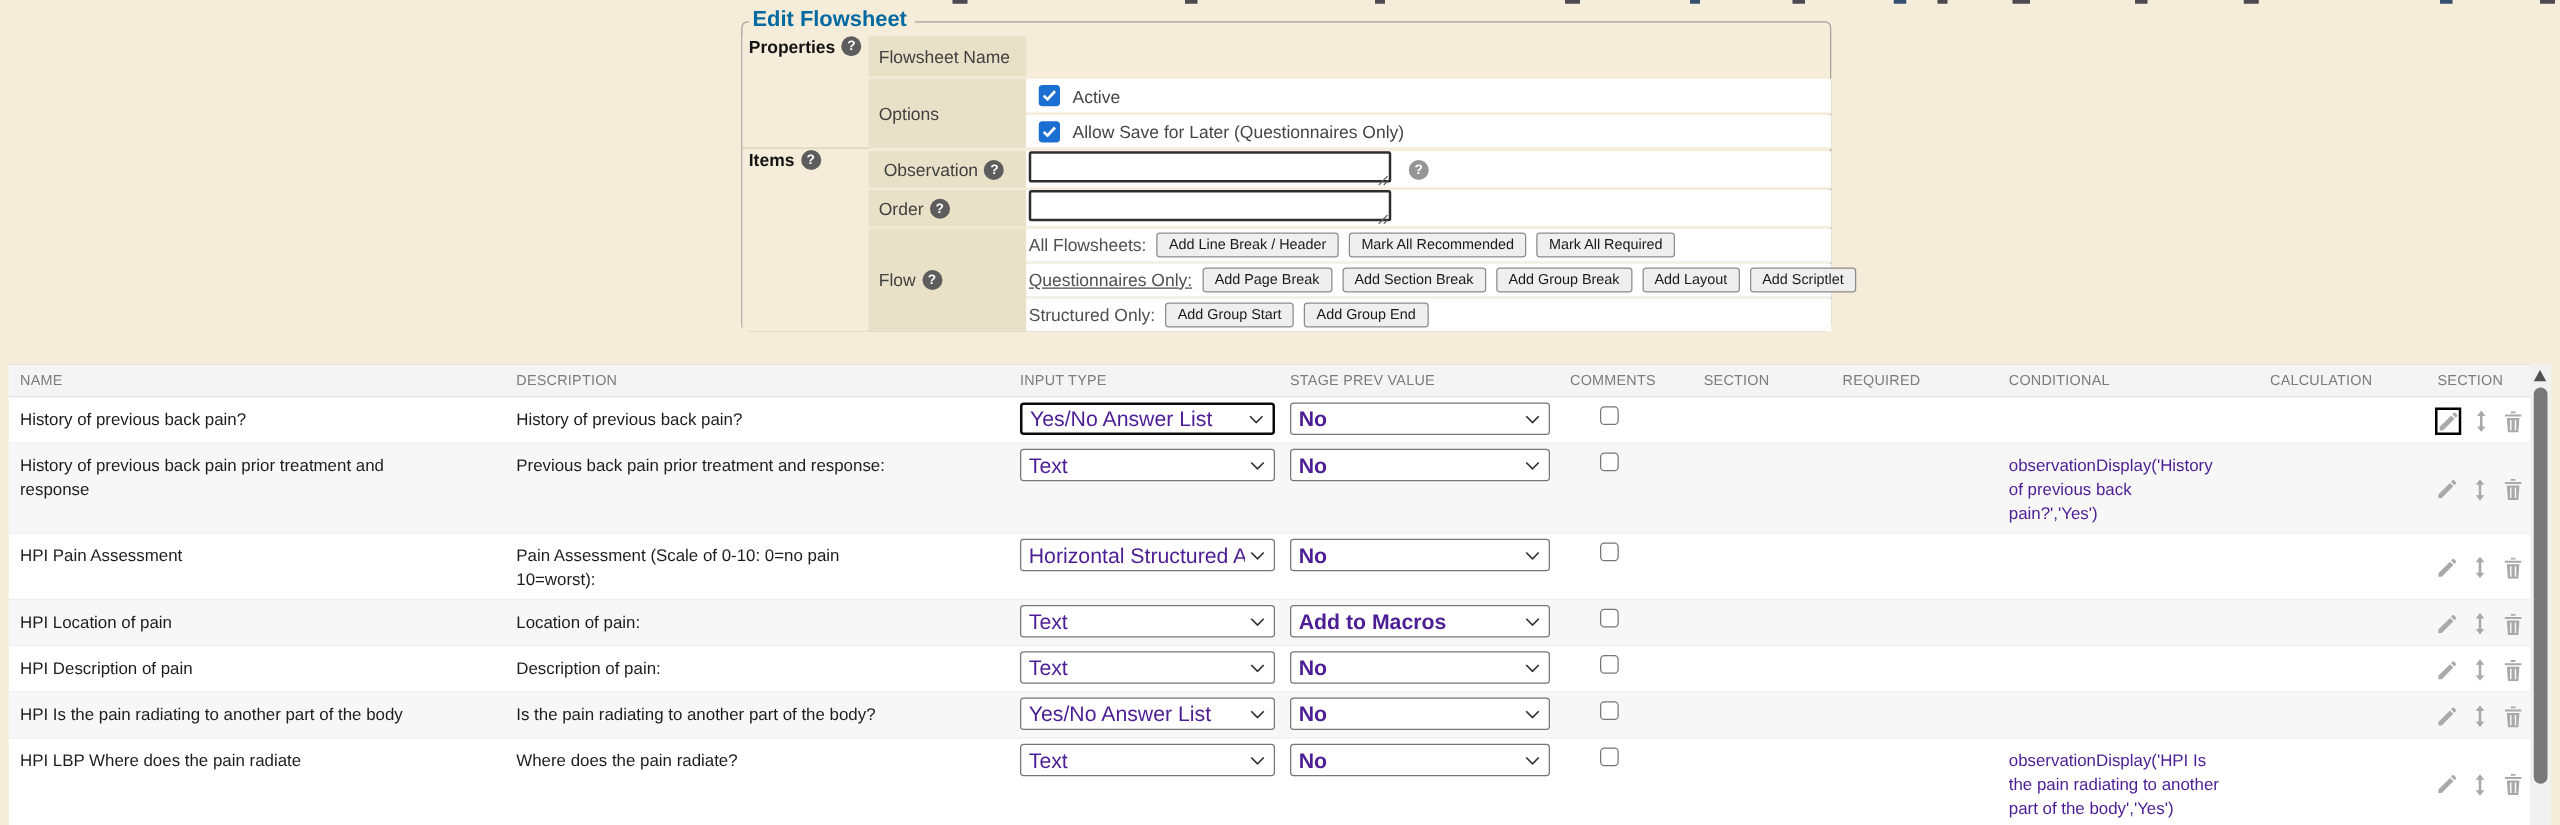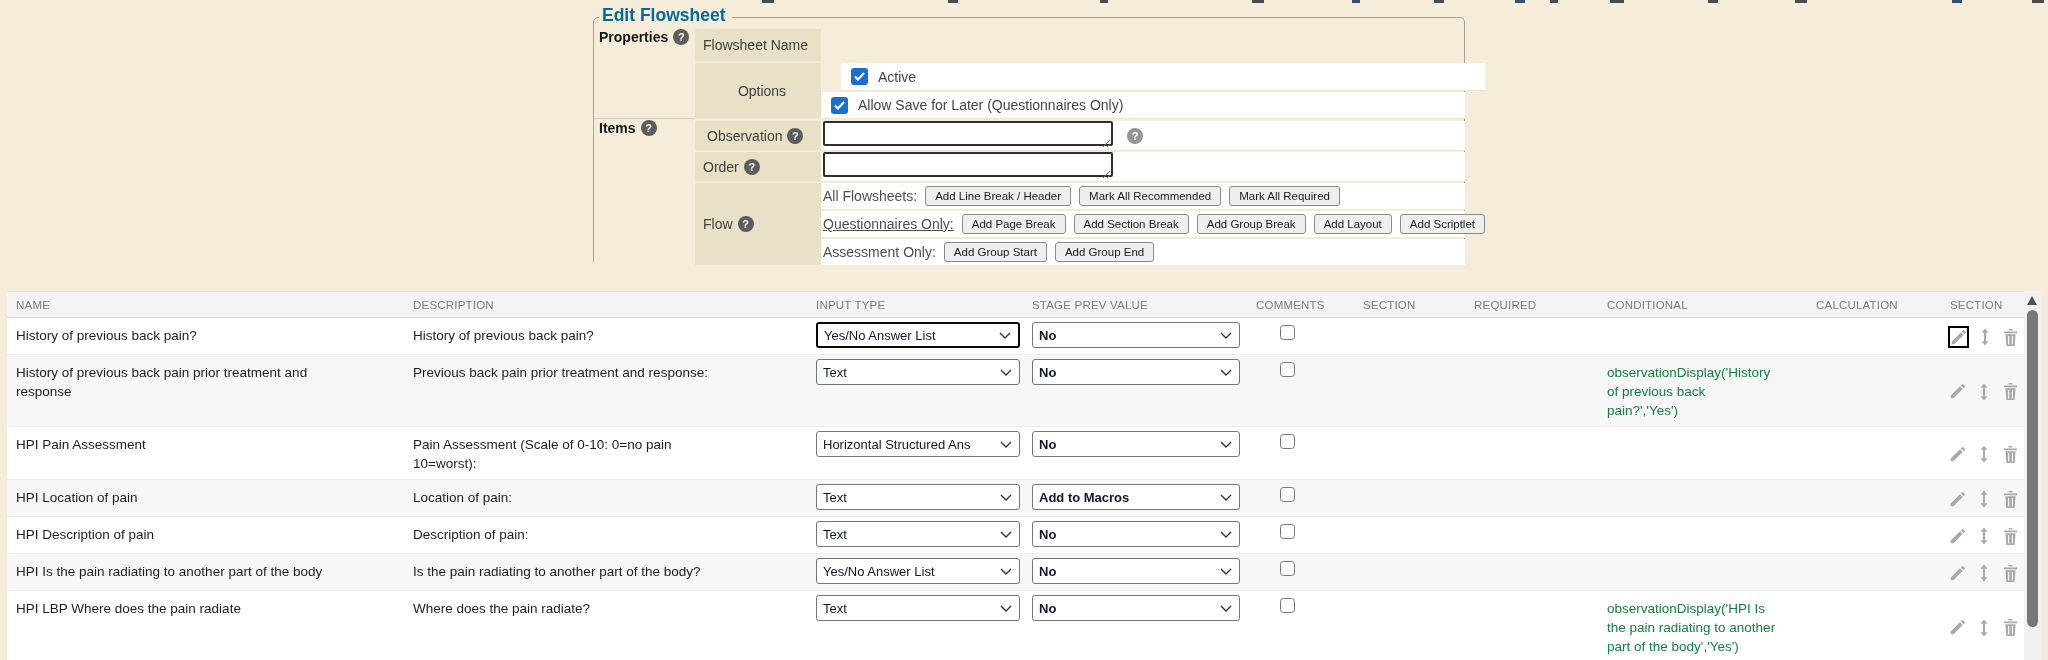--- a/index.html
+++ b/index.html
@@ -62,29 +62,29 @@
   .th:first-child { padding-left:9px; }
 
   .trow { display:grid; grid-template-columns:var(--cols); min-height:34px; background:#fff;
           border-bottom:1px solid #ededed; align-items:start; }
   .trow:nth-child(even) { background:#f7f7f7; }
 
   .td { padding:8px 4px 6px 6px; font-size:13.5px; line-height:19px; color:#1d1d1d; }
   .td-name { padding-left:9px; }
   .name-w { max-width:330px; }
   .desc-w { max-width:303px; }
-  .cond-w { max-width:170px; color:#15803d; }
+  .cond-w { max-width:170px; color:#4c1d95; }
 
   .td-sel { padding-top:4px; }
   .sel { height:26px; background:#fff; border:1px solid #767676; border-radius:3px; display:flex;
          align-items:center; padding:0 7px 0 6px; }
   .sel-input { width:204px; }
   .sel-stage { width:208px;font-weight:bold; }
   .sel.hl { border:2px solid #0a0a0a; }
-  .sel-txt { font-size:13px; color:#0f172a; white-space:nowrap; overflow:hidden; flex:1; }
+  .sel-txt { font-size:17px; color:#4c1d95; white-space:nowrap; overflow:hidden; flex:1; }
   .chev { flex:none; margin-left:4px; }
 
   .td-cb { padding-top:7px; padding-left:30px; }
   .cb { display:inline-block; width:15px; height:15px; border:1.5px solid #757575; border-radius:3.5px;
         background:#fff; }
 
   .td-actions { align-self:stretch; display:flex; align-items:center; gap:7px; padding-left:4px; }
   .act { width:22px; height:22px; display:inline-flex; align-items:center; justify-content:center; }
   .act svg { fill:#a9a9a9; }
   .act.focused { border:2px solid #000; }
@@ -124,38 +124,38 @@
     <span class="help">?</span>
   </div>
   <div class="cell oc" style="top:102px;height:145px;">
     <span class="oc-label">Items</span>
     <span class="help">?</span>
   </div>
 
   <div class="cell lc" style="top:11px;height:33px;">
     <span class="lc-label">Flowsheet Name</span>
   </div>
-  <div class="cell lc" style="top:45px;height:56px;justify-content:center;">
+  <div class="cell lc" style="top:45px;height:56px;">
     <span class="lc-label">Options</span>
   </div>
   <div class="cell lc" style="top:103px;height:30px;padding-left:12px;">
     <span class="lc-label">Observation</span>
     <span class="help">?</span>
   </div>
   <div class="cell lc" style="top:134px;height:30px;">
     <span class="lc-label">Order</span>
     <span class="help">?</span>
   </div>
   <div class="cell lc" style="top:165px;height:82px;border-bottom:none;">
     <span class="lc-label">Flow</span>
     <span class="help">?</span>
   </div>
 
 
-  <div class="cell cc optline" style="top:45px;height:28px;margin-left:20px;">
+  <div class="cell cc optline" style="top:45px;height:28px;">
     <span class="cbx">
       <svg width="11" height="9" viewBox="0 0 11 9">
           <polyline points="1,4.5 4,7.5 10,1" fill="none" stroke="#fff" stroke-width="2.2"></polyline>
         </svg>
     </span>
     <span class="optlabel">Active</span>
   </div>
   <div class="cell cc optline" style="top:74px;height:27px;">
     <span class="cbx">
       <svg width="11" height="9" viewBox="0 0 11 9">
@@ -196,21 +196,21 @@
       <span class="flowlabel und">Questionnaires Only:</span>
       <button class="btn">Add Page Break</button>
       <button class="btn">Add Section Break</button>
       <button class="btn">Add Group Break</button>
       <button class="btn">Add Layout</button>
       <button class="btn">Add Scriptlet</button>
     </div>
   </div>
   <div class="cell cc" style="top:221px;height:26px;border-bottom:none;">
     <div class="flowline">
-      <span class="flowlabel">Assessment Only:</span>
+      <span class="flowlabel">Structured Only:</span>
       <button class="btn">Add Group Start</button>
       <button class="btn">Add Group End</button>
     </div>
   </div>
 </div>
 
 <div class="tablewrap">
   <div class="thead">
     <div class="th">NAME</div>
     <div class="th">DESCRIPTION</div>

